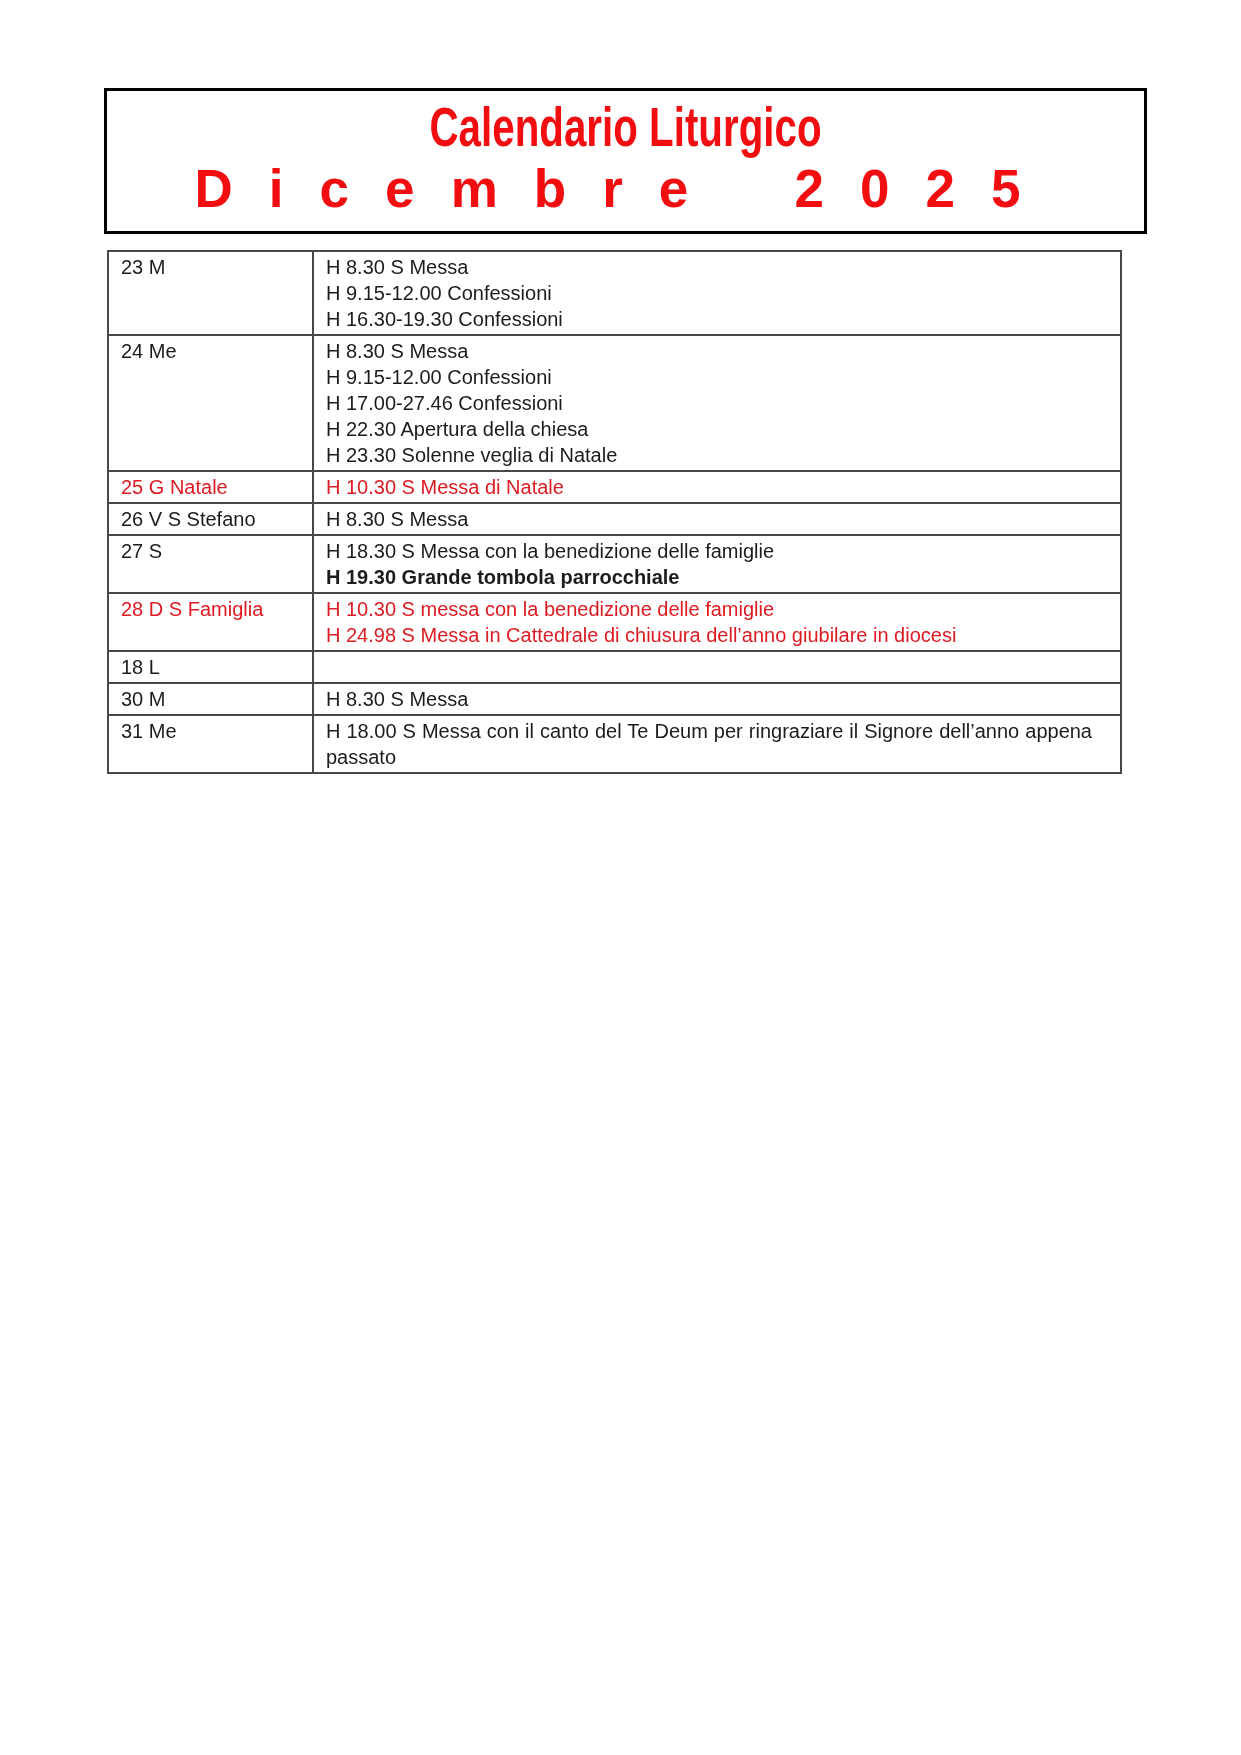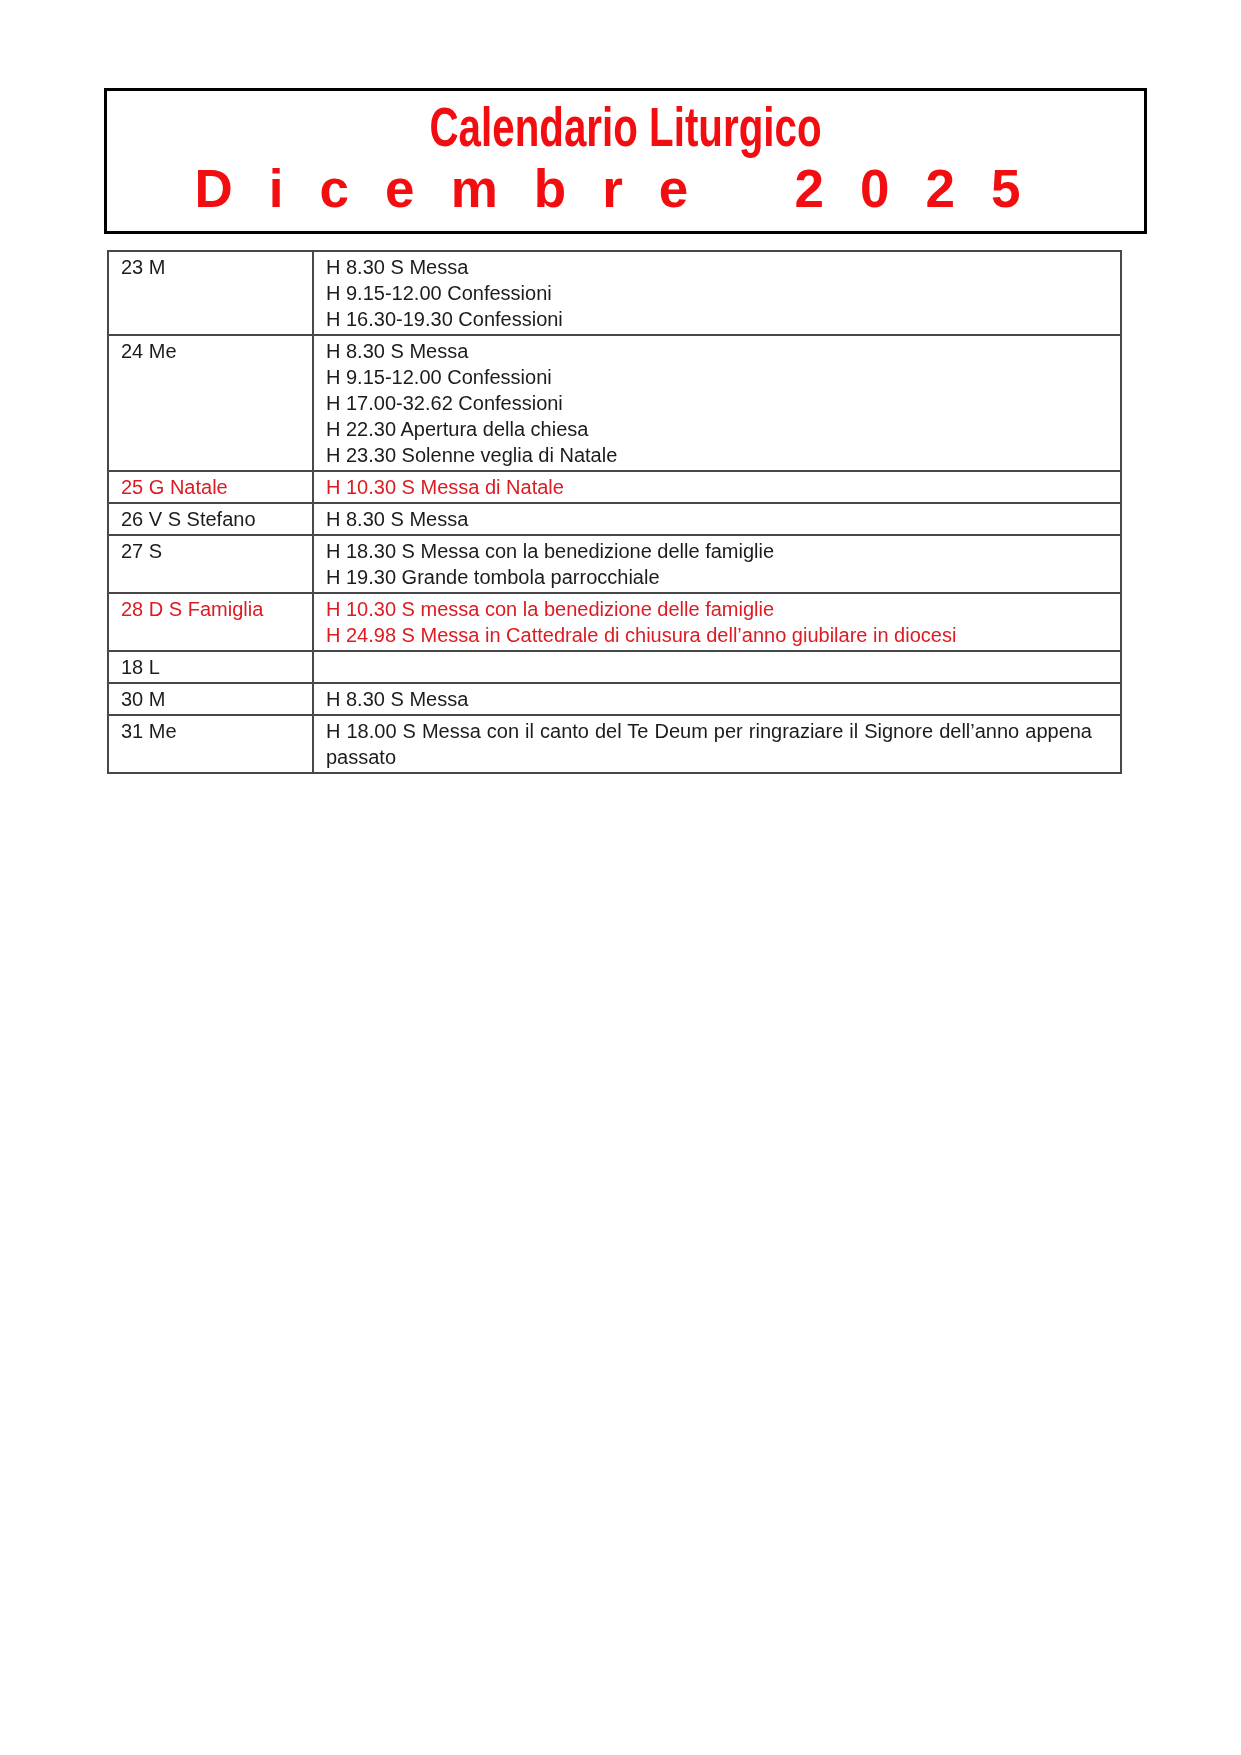--- a/index.html
+++ b/index.html
@@ -60,21 +60,21 @@
   }
   table.calendar td{
     border:2px solid #484848;
     vertical-align:top;
     padding:2px 10px 2px 12px;
     line-height:26px;
   }
   td.date-cell{width:181px;}
   td.events-cell{}
   .event-line{min-height:26px;}
-  .event-line.bold{font-weight:normal;}
+  .event-line.bold{font-weight:bold;}
   tr.red td, tr.red .event-line{color:var(--row-red,#dc1b22);}
   tr.red td.date-cell{font-weight:normal;}
   tr.justify td.events-cell{text-align:justify;padding-right:28px;}
   tr td.date-cell span{display:inline-block;text-align:center;}
   tr{height:30px;}
 </style>
 </head>
 <body>
 
 <div class="page">
@@ -99,21 +99,21 @@
             <div class="event-line">H 16.30-19.30 Confessioni</div>
           </td>
     </tr>
         <tr>
       <td class="date-cell">
         <span>24 Me</span>
       </td>
       <td class="events-cell">
             <div class="event-line">H 8.30 S Messa</div>
             <div class="event-line">H 9.15-12.00 Confessioni</div>
-            <div class="event-line">H 17.00-32.62 Confessioni</div>
+            <div class="event-line">H 17.00-27.46 Confessioni</div>
             <div class="event-line">H 22.30 Apertura della chiesa</div>
             <div class="event-line">H 23.30 Solenne veglia di Natale</div>
           </td>
     </tr>
         <tr class="red">
       <td class="date-cell">
         <span>25 G Natale</span>
       </td>
       <td class="events-cell">
             <div class="event-line">H 10.30 S Messa di Natale</div>

